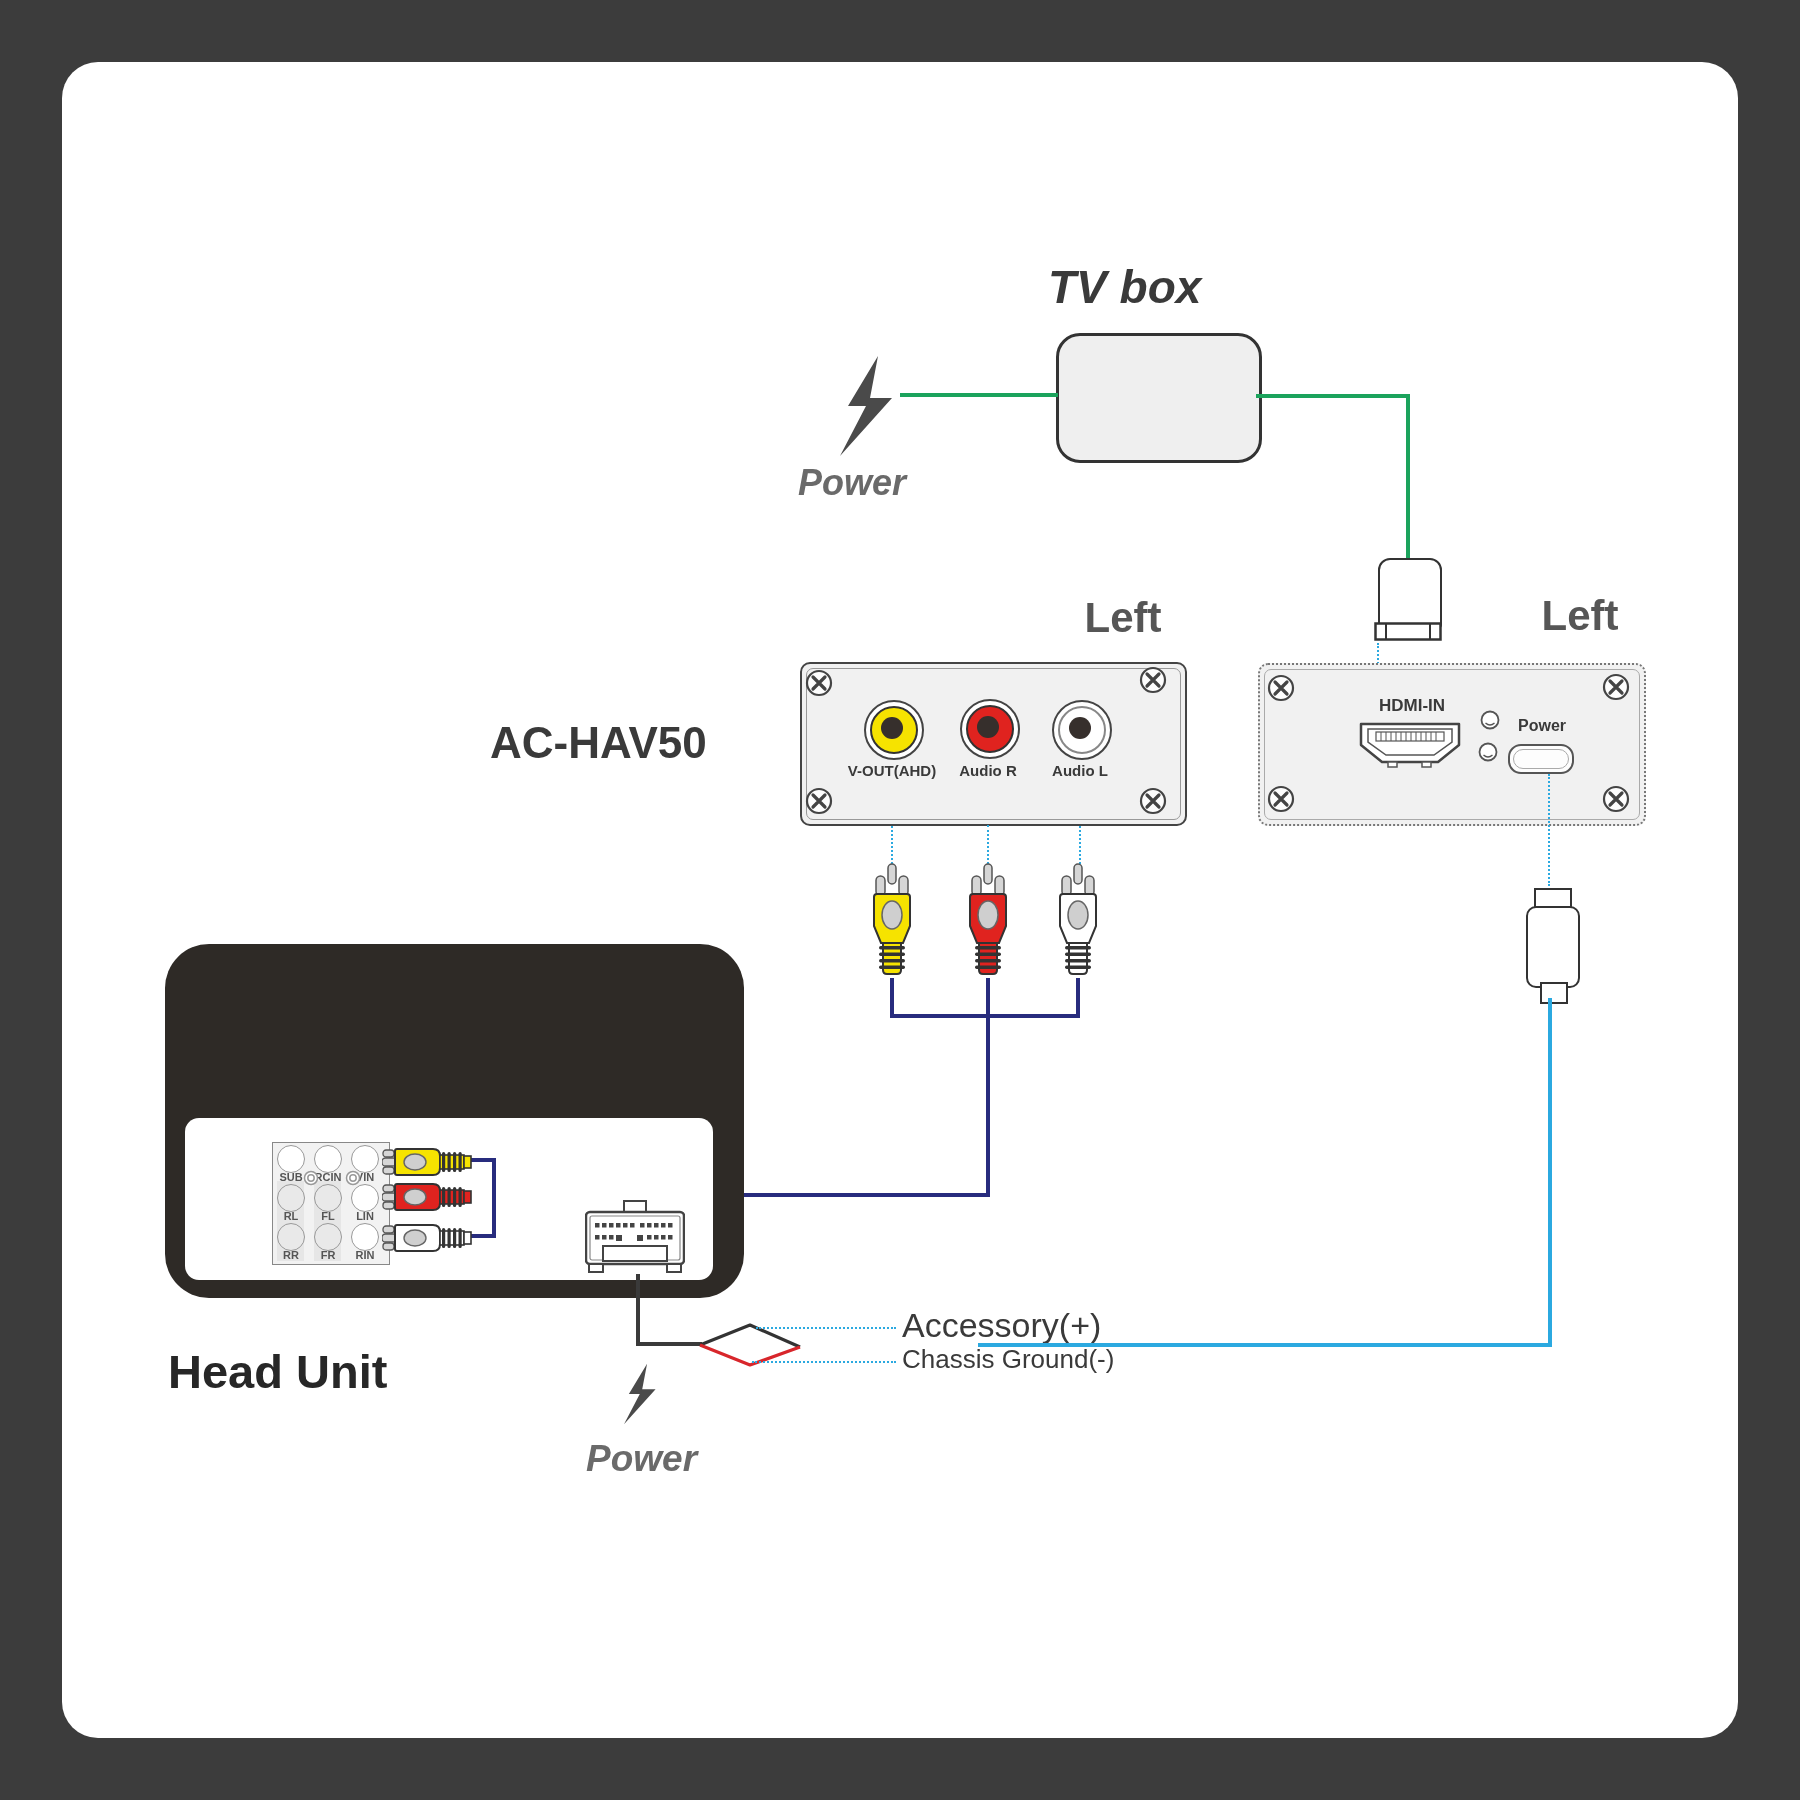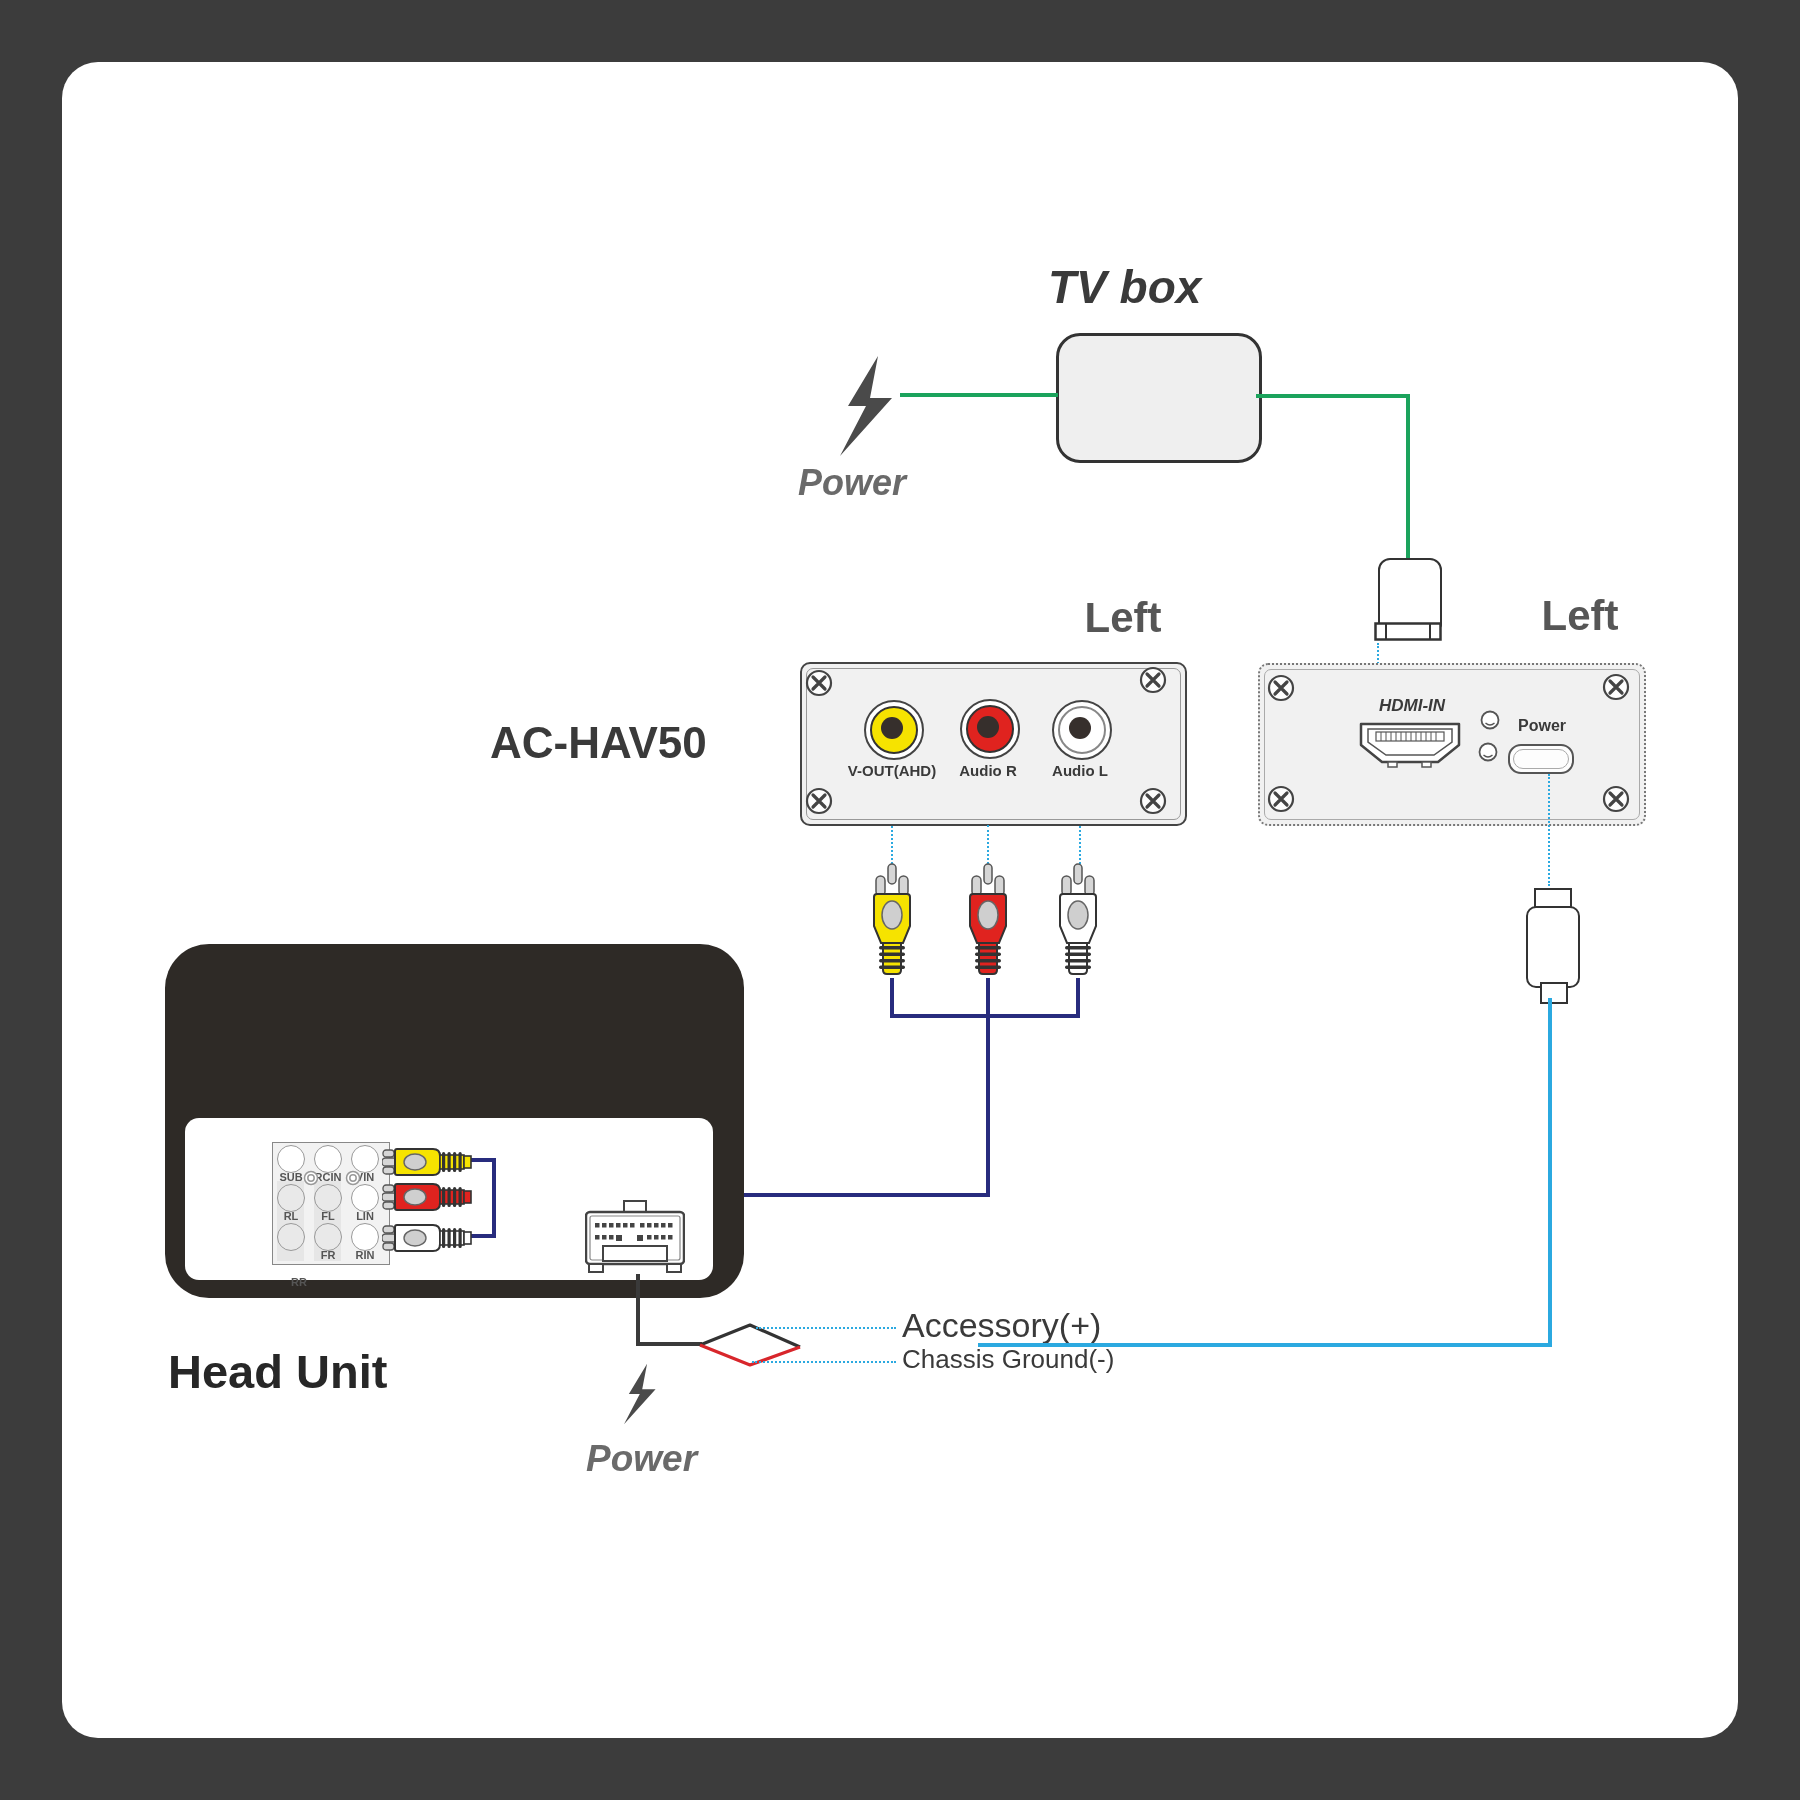--- a/index.html
+++ b/index.html
@@ -120,21 +120,21 @@
     </svg>
   <svg class="abs" style="left:1266px;top:784px;" width="30" height="30" viewBox="0 0 30 30">
       <circle cx="15" cy="15" r="12" fill="#fdfdfd" stroke="#444" stroke-width="2.2"></circle>
       <path d="M9 9 L21 21 M21 9 L9 21" stroke="#444" stroke-width="3.2" stroke-linecap="round"></path>
     </svg>
   <svg class="abs" style="left:1601px;top:784px;" width="30" height="30" viewBox="0 0 30 30">
       <circle cx="15" cy="15" r="12" fill="#fdfdfd" stroke="#444" stroke-width="2.2"></circle>
       <path d="M9 9 L21 21 M21 9 L9 21" stroke="#444" stroke-width="3.2" stroke-linecap="round"></path>
     </svg>
 
-  <div class="abs" style="left:1356px;top:696px;width:112px;font-size:17px;font-weight:700;color:#3a3a3a;text-align:center;font-style:italic;">HDMI-IN</div>
+  <div class="abs" style="left:1356px;top:696px;width:112px;font-size:17px;font-weight:700;color:#3a3a3a;text-align:center;">HDMI-IN</div>
   <svg class="abs" style="left:1358px;top:722px;" width="104" height="46" viewBox="0 0 104 46">
     <path d="M3 2 H101 V23 L80 40 H24 L3 23 Z" fill="#fff" stroke="#444" stroke-width="2.5" stroke-linejoin="round"></path>
     <path d="M10 7 H94 V20 L76 33 H28 L10 20 Z" fill="none" stroke="#555" stroke-width="1.5"></path>
     <rect x="18" y="10" width="68" height="9" fill="#fff" stroke="#555" stroke-width="1.2"></rect>
     <g stroke="#555" stroke-width="1">
       <line x1="23" y1="10" x2="23" y2="19"></line>
         <line x1="28" y1="10" x2="28" y2="19"></line>
         <line x1="33" y1="10" x2="33" y2="19"></line>
       <line x1="38" y1="10" x2="38" y2="19"></line>
         <line x1="43" y1="10" x2="43" y2="19"></line>
@@ -230,21 +230,21 @@
   <div class="jack gr" style="left:277px;top:1223px;"></div>
   <div class="jack gr" style="left:314px;top:1223px;"></div>
   <div class="jack" style="left:351px;top:1223px;"></div>
 
   <div class="jlbl" style="left:272px;top:1171px;text-align:center;">SUB</div>
   <div class="jlbl" style="left:309px;top:1171px;">RCIN</div>
   <div class="jlbl" style="left:346px;top:1171px;">VIN</div>
   <div class="jlbl" style="left:272px;top:1210px;">RL</div>
   <div class="jlbl" style="left:309px;top:1210px;">FL</div>
   <div class="jlbl" style="left:346px;top:1210px;">LIN</div>
-  <div class="jlbl" style="left:280px;top:1249px;margin-top:27px;">RR</div>
+  <div class="jlbl" style="left:272px;top:1249px;">RR</div>
   <div class="jlbl" style="left:309px;top:1249px;">FR</div>
   <div class="jlbl" style="left:346px;top:1249px;">RIN</div>
 
   <svg class="abs" style="left:303px;top:1170px;" width="16" height="16" viewBox="0 0 16 16">
     <circle cx="8" cy="8" r="6.5" fill="#fff" stroke="#999" stroke-width="1.5"></circle>
       <circle cx="8" cy="8" r="3.2" fill="#fff" stroke="#999" stroke-width="1.5"></circle>
   </svg>
   <svg class="abs" style="left:345px;top:1170px;" width="16" height="16" viewBox="0 0 16 16">
     <circle cx="8" cy="8" r="6.5" fill="#fff" stroke="#999" stroke-width="1.5"></circle>
       <circle cx="8" cy="8" r="3.2" fill="#fff" stroke="#999" stroke-width="1.5"></circle>

